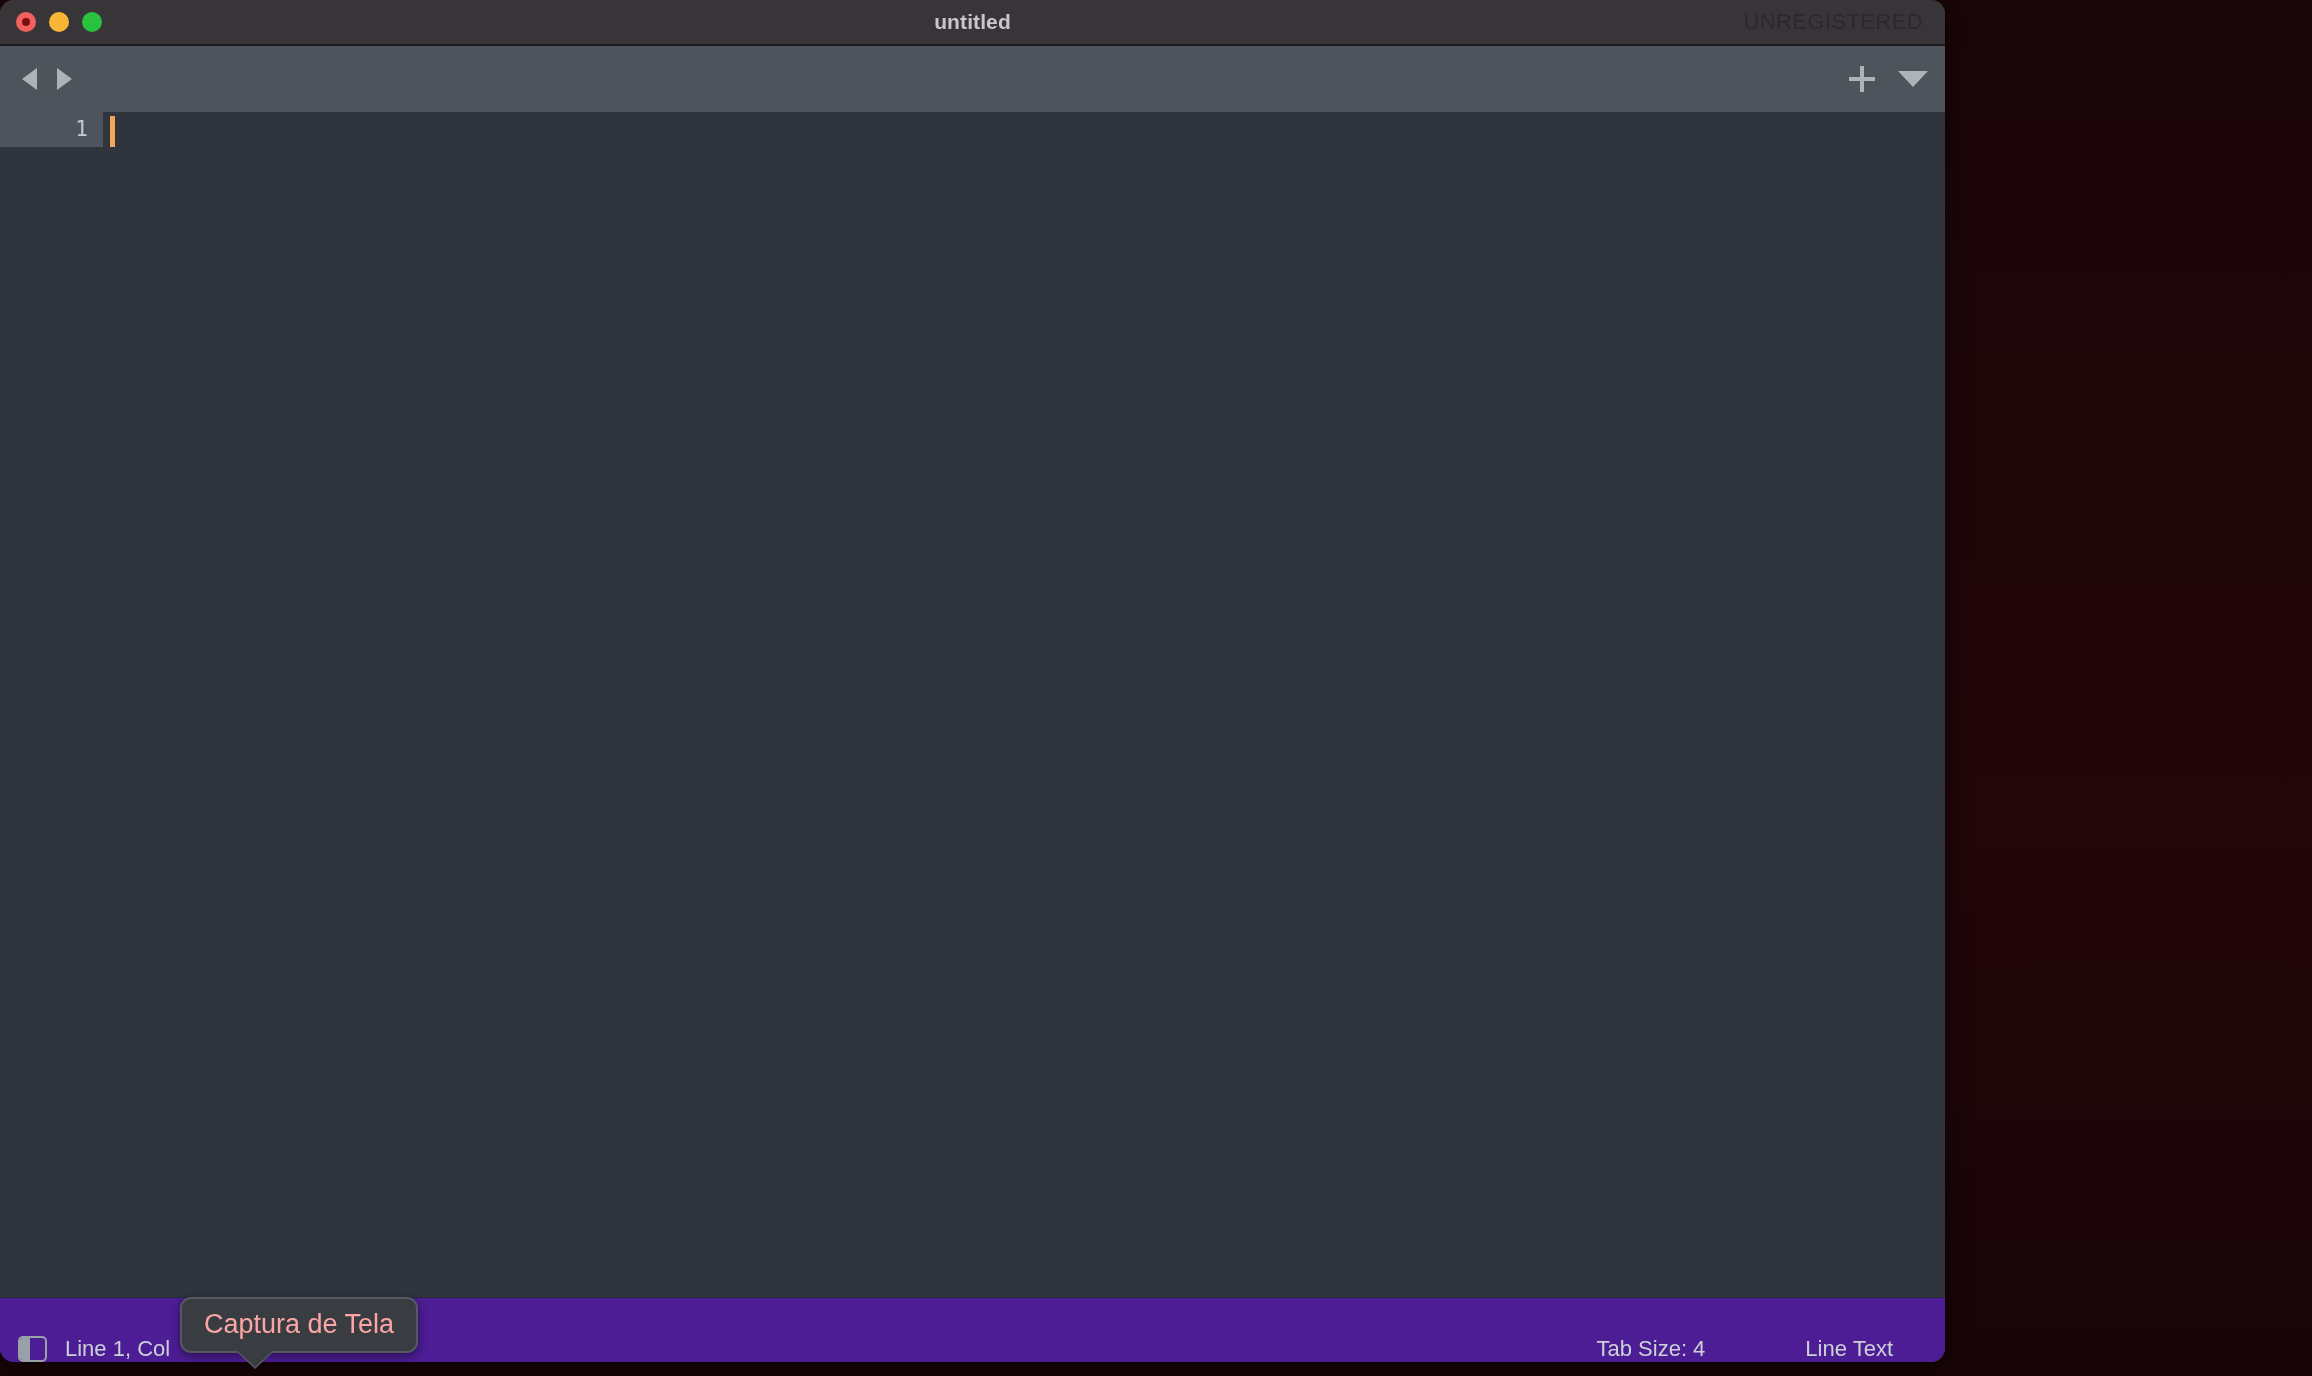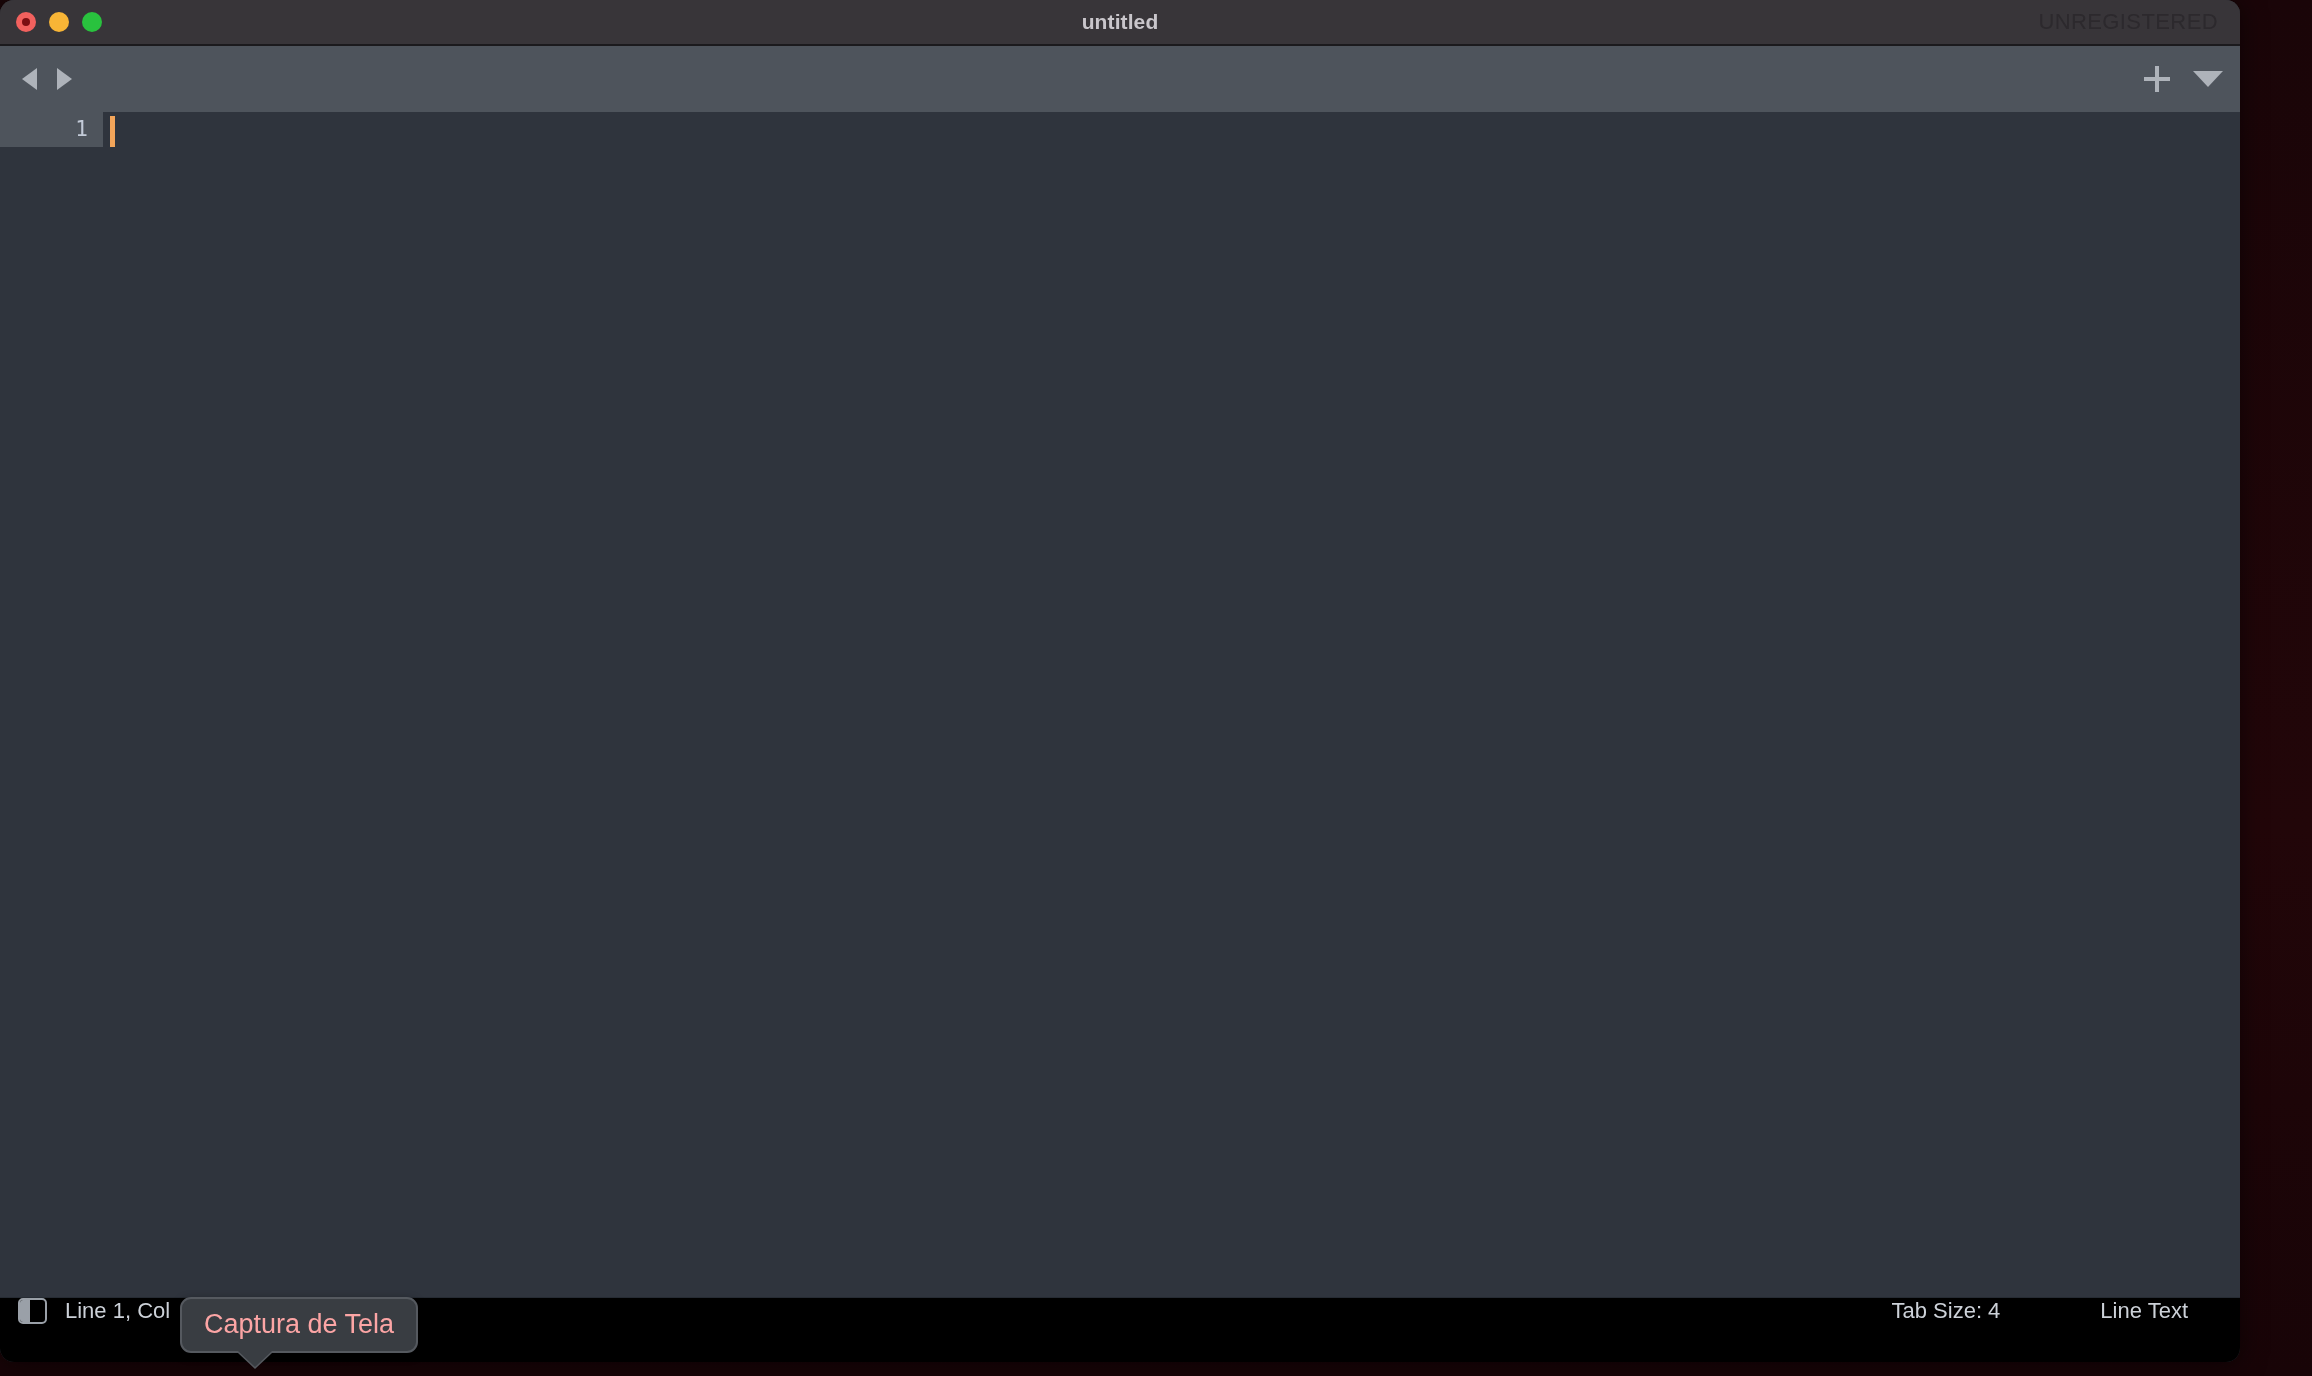--- a/index.html
+++ b/index.html
@@ -19,21 +19,21 @@
     width: 2312px;
     height: 1376px;
     background: linear-gradient(180deg, #1a0508 0%, #220609 60%, #180407 100%);
   }
 
   
   #window {
     position: absolute;
     left: 0;
     top: 0;
-    width: 2240px;
+    width: 1945px;
     height: 1362px;
     border-radius: 14px 14px 14px 14px;
     overflow: hidden;
     background: #2f343d;
     box-shadow: 0 2px 26px rgba(0,0,0,.55);
   }
 
   
   #titlebar {
     position: relative;
@@ -165,25 +165,24 @@
     top: 4px;
     width: 5px;
     height: 31px;
     background: #f3a55a;
   }
 
   
   #statusbar {
     position: relative;
     height: 65px;
-    background: #000000;
-    display: flex;
-    align-items: flex-start;
+    background: #4c1d95;
+    display: flex;
+    align-items: flex-end;
     border-top: 1px solid #262b33;
-    text-decoration: underline;
   }
   .sb-left {
     display: flex;
     align-items: center;
     gap: 18px;
     padding-left: 18px;
   }
   .sidebar-toggle {
     width: 29px; height: 26px;
     border: 2px solid #9aa0a8;

